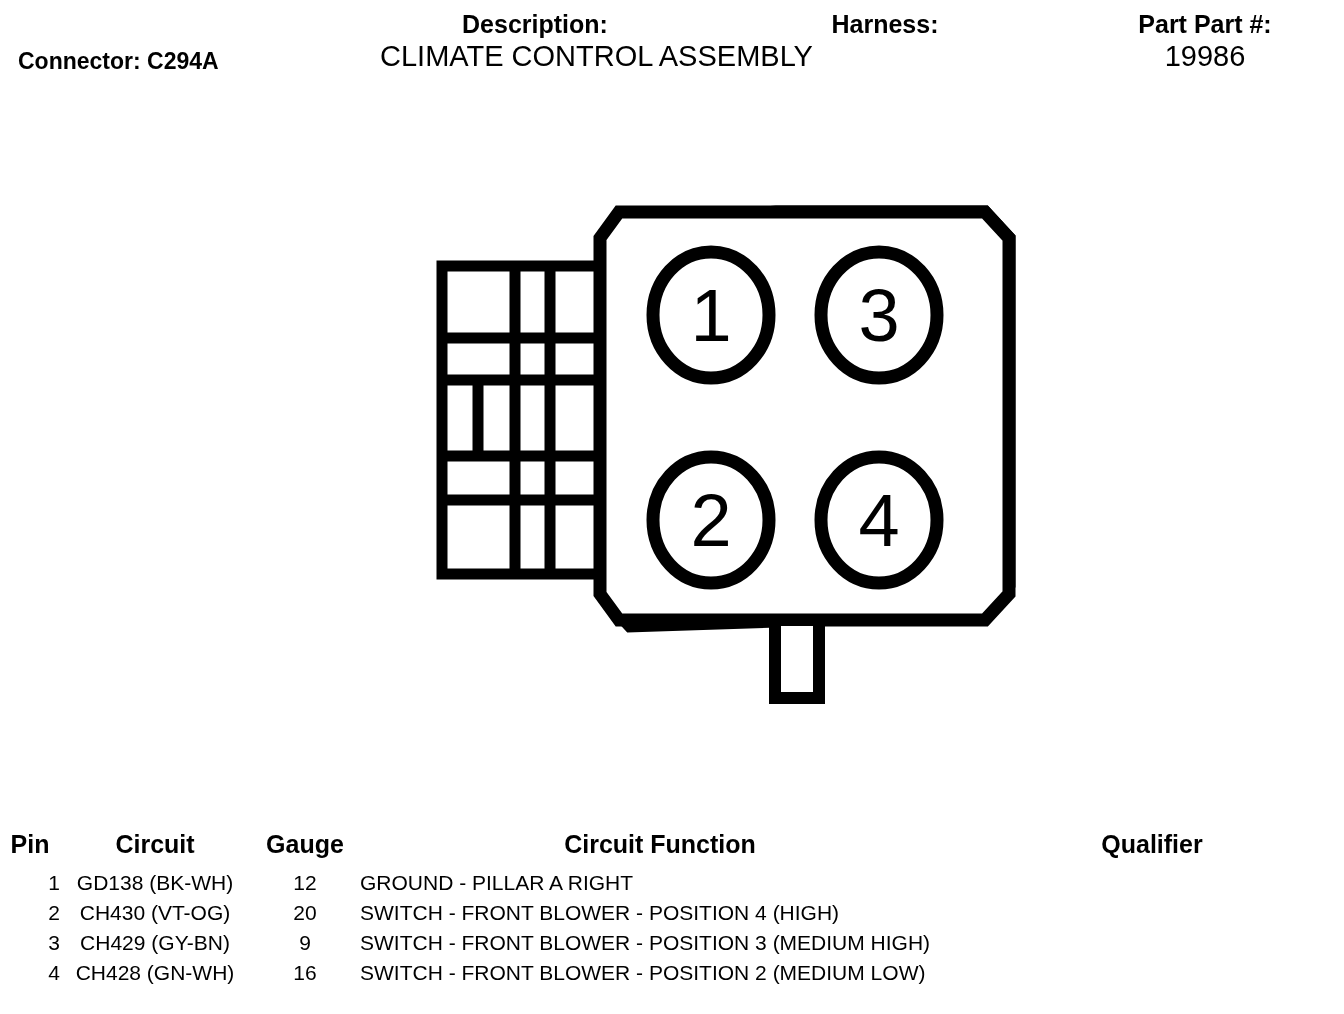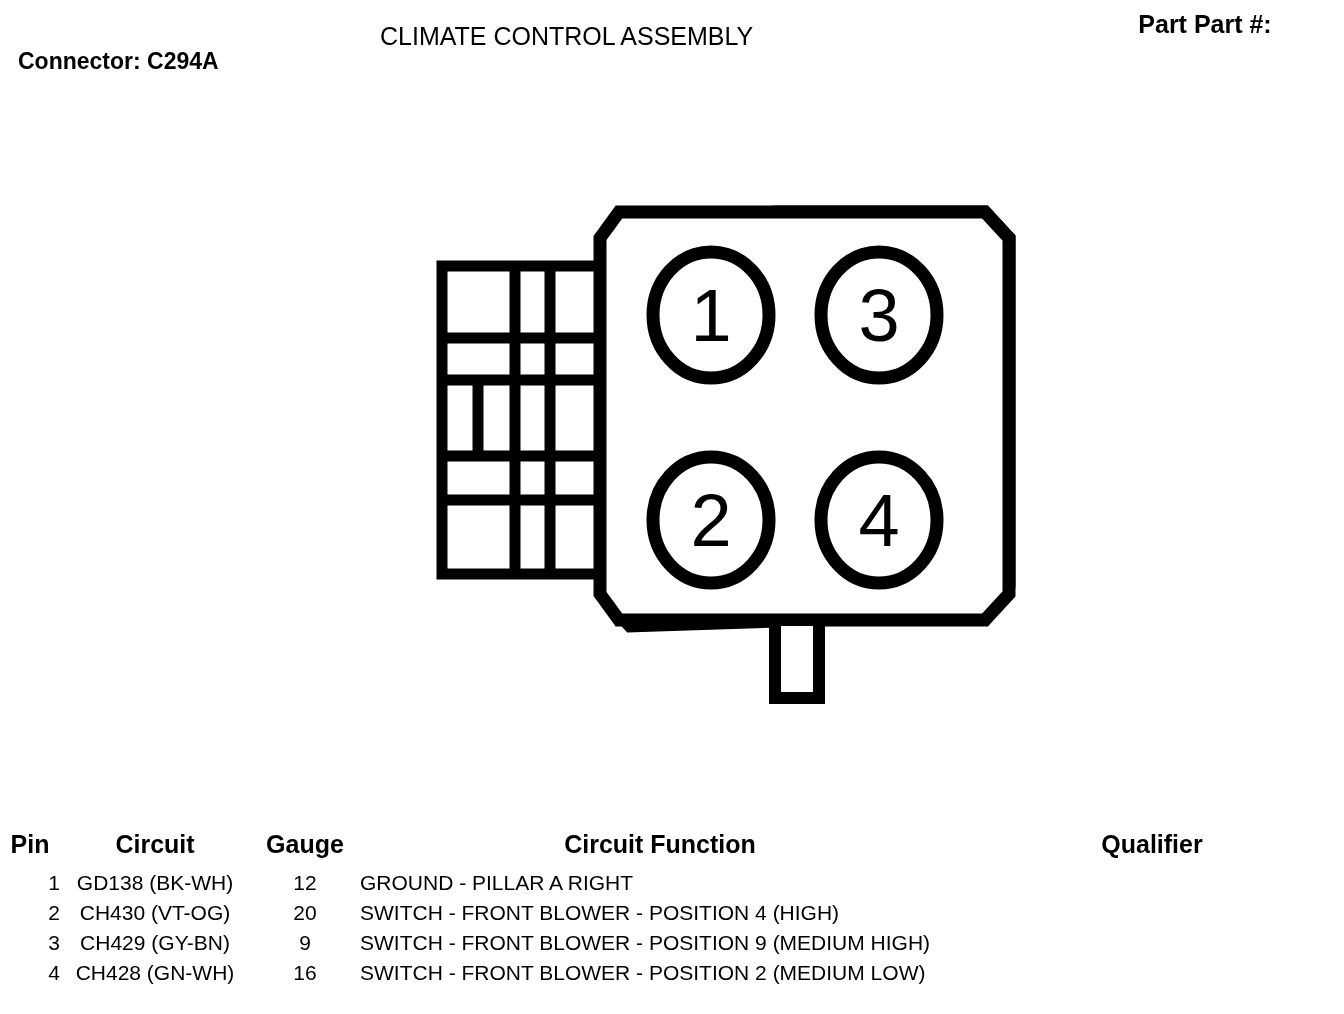--- a/index.html
+++ b/index.html
@@ -29,24 +29,23 @@
     text-align: center;
   }
   .hdr-label {
     font-weight: bold;
     font-size: 25px;
     line-height: 32px;
     white-space: nowrap;
   }
   .hdr-value {
     font-weight: normal;
-    font-size: 25px;
+    font-size: 29px;
     line-height: 32px;
     white-space: nowrap;
-    margin-top: 12px;
   }
 
   #connector-block {
     left: 18px;
     top: 42px;
     width: 360px;
     text-align: left;
   }
   #connector-block .hdr-label {
     font-size: 23px;
@@ -123,28 +122,31 @@
 </head>
 <body>
 
 <div class="header">
 
   <div class="hdr-block" id="connector-block">
     <div class="hdr-label">Connector: C294A</div>
   </div>
 
   <div class="hdr-block" id="description-block">
+    <div class="hdr-label">Description:</div>
     <div class="hdr-value">CLIMATE CONTROL ASSEMBLY</div>
   </div>
 
   <div class="hdr-block" id="harness-block">
+    <div class="hdr-label">Harness:</div>
   </div>
 
   <div class="hdr-block" id="basepart-block">
     <div class="hdr-label">Part Part #:</div>
+    <div class="hdr-value">19986</div>
   </div>
 
 </div>
 
 <div id="connector-figure">
   <svg width="620" height="530" viewBox="0 0 620 530" xmlns="http://www.w3.org/2000/svg">
 
     <g fill="none" stroke="#000000" stroke-width="11">
       <rect x="22" y="76" width="158" height="308"></rect>
       <line x1="22" y1="148" x2="180" y2="148"></line>
@@ -208,21 +210,21 @@
         <td class="col-pin">2</td>
         <td class="col-circuit">CH430 (VT-OG)</td>
         <td class="col-gauge">20</td>
         <td class="col-function">SWITCH - FRONT BLOWER - POSITION 4 (HIGH)</td>
         <td class="col-qualifier"></td>
       </tr>
       <tr>
         <td class="col-pin">3</td>
         <td class="col-circuit">CH429 (GY-BN)</td>
         <td class="col-gauge">9</td>
-        <td class="col-function">SWITCH - FRONT BLOWER - POSITION 9 (MEDIUM HIGH)</td>
+        <td class="col-function">SWITCH - FRONT BLOWER - POSITION 3 (MEDIUM HIGH)</td>
         <td class="col-qualifier"></td>
       </tr>
       <tr>
         <td class="col-pin">4</td>
         <td class="col-circuit">CH428 (GN-WH)</td>
         <td class="col-gauge">16</td>
         <td class="col-function">SWITCH - FRONT BLOWER - POSITION 2 (MEDIUM LOW)</td>
         <td class="col-qualifier"></td>
       </tr>
     </tbody>

